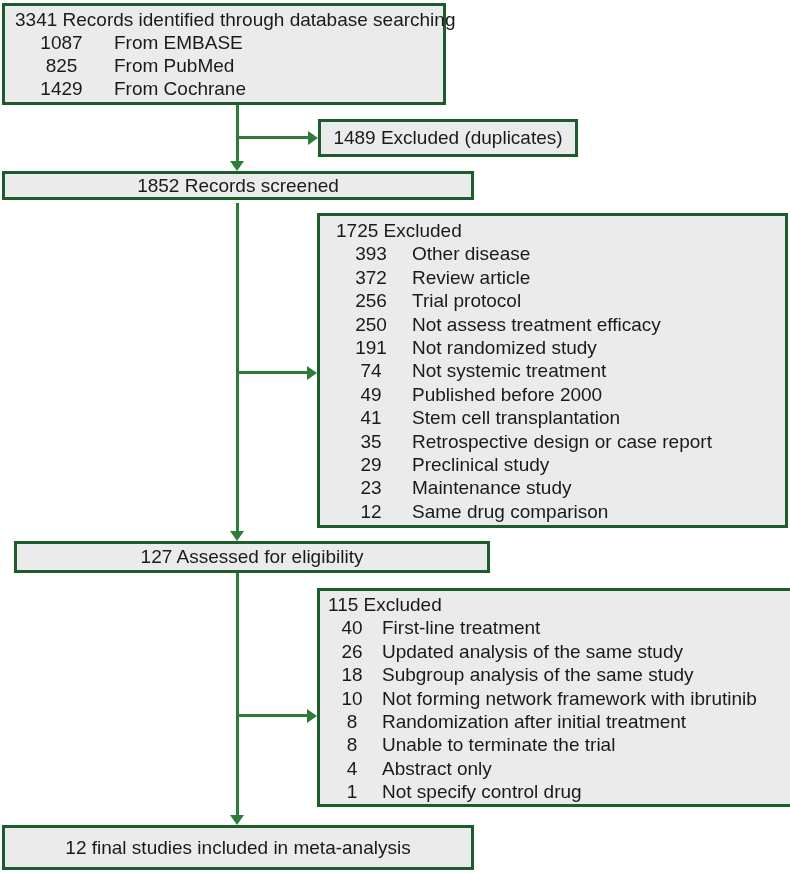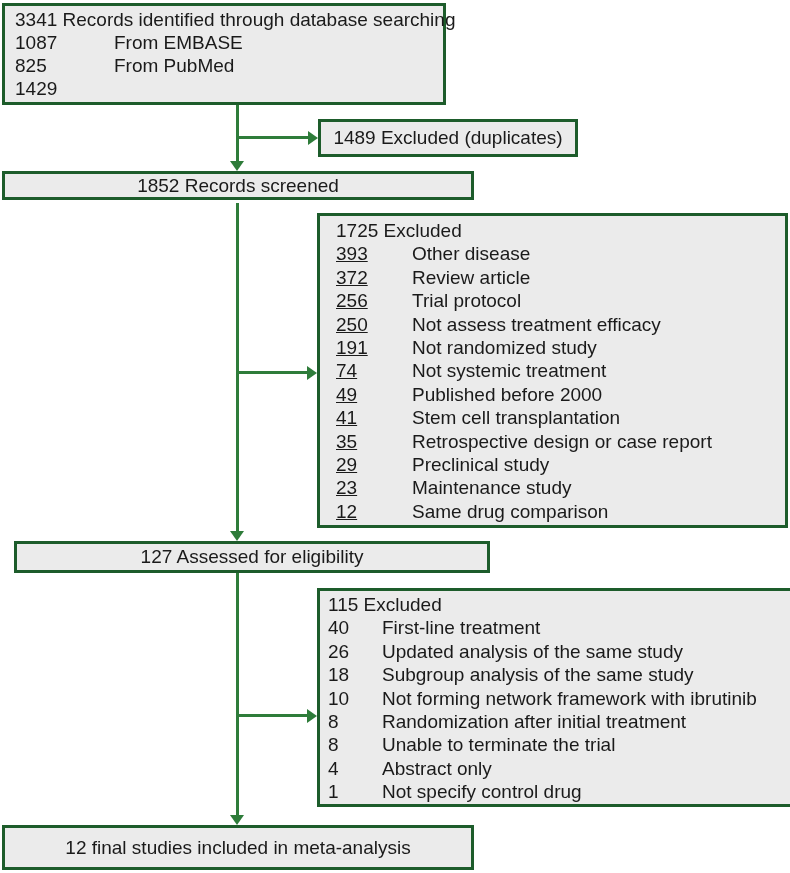--- a/index.html
+++ b/index.html
@@ -50,23 +50,23 @@
   }
   #box-eligibility-excluded {
     left: 317px; top: 588px; width: 535px; height: 219px;
     padding: 2px 8px 0 8px;
     line-height: 23.4px;
   }
   #box-included {
     left: 2px; top: 825px; width: 472px; height: 45px;
   }
   .row { display: flex; }
-  .num { text-align: left; flex: 0 0 auto; }
+  .num { text-align: center; flex: 0 0 auto; }
   .w93 { width: 93px; }
-  .w70 { width: 70px; text-decoration: underline; }
+  .w70 { width: 70px; }
   .w48 { width: 48px; }
   .lbl { margin-left: 6px; }
   .vline {
     position: absolute;
     width: 3px;
     background: var(--arrow, #2e7c3a);
   }
   .hline {
     position: absolute;
     height: 3px;
@@ -113,20 +113,21 @@
           <span class="lbl">From EMBASE</span>
         </div>
 
         <div class="row">
           <span class="num w93">825</span>
           <span class="lbl">From PubMed</span>
         </div>
 
         <div class="row">
           <span class="num w93">1429</span>
+          <span class="lbl">From Cochrane</span>
         </div>
       </div>
   </div>
 
   <div class="vline" id="vline-1"></div>
   <div class="arr-down" id="arr-down-1"></div>
   <div class="hline" id="hline-1"></div>
   <div class="arr-right" id="arr-right-1"></div>
 
   <div class="box center-box" id="box-duplicates">

